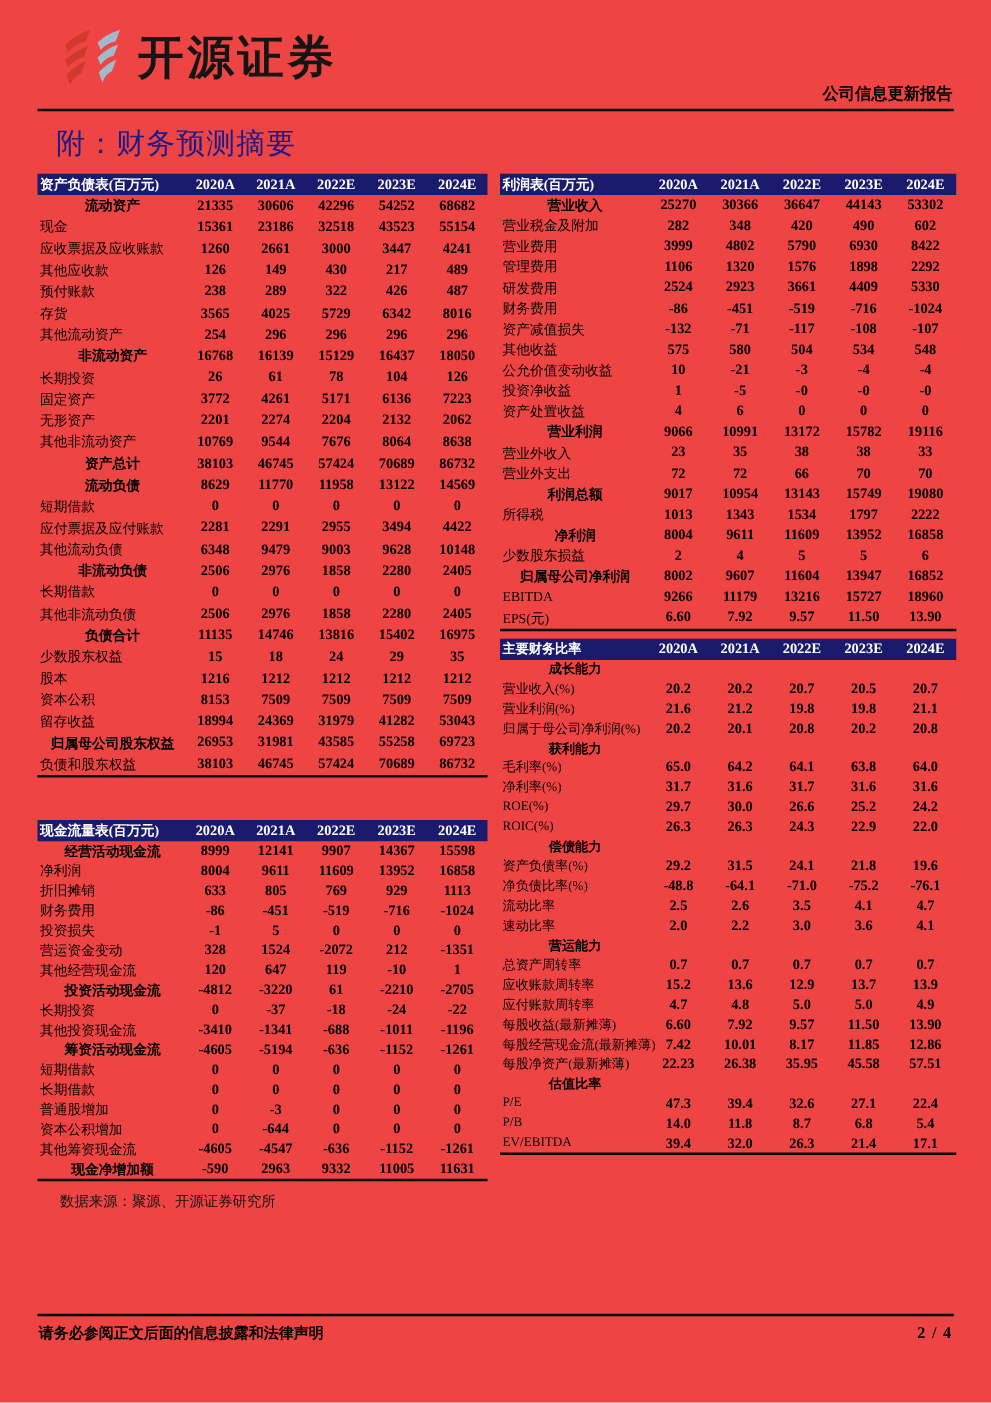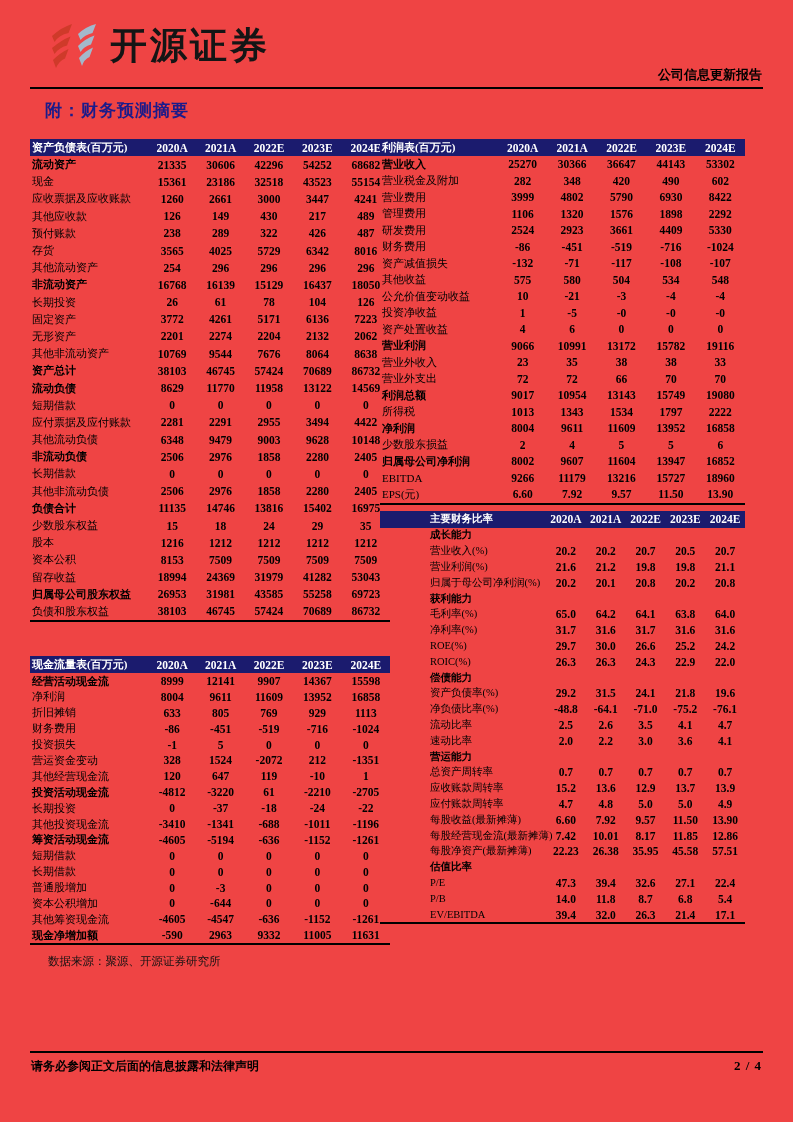--- a/index.html
+++ b/index.html
@@ -11,39 +11,39 @@
     color:#000;
   }
 
   
   .brand { position:absolute; left:46px; top:20px; display:flex; align-items:center; gap:8px; }
   .brand svg { display:block; }
   .brand-text { font-size:37px; font-weight:900; letter-spacing:3px; color:#151515;
                 font-family:"Liberation Sans","DejaVu Sans",sans-serif; }
   .report-type { position:absolute; right:31px; top:66px; font-size:13px; font-weight:700; }
   .rule-top { position:absolute; left:30px; right:30px; top:87px; height:2px; background:#000; }
-  .page-title { position:absolute; left:45px; top:99px; font-size:17px; font-weight:700; color:#1b1b8a; letter-spacing:1px; }
+  .page-title { position:absolute; left:45px; top:99px; font-size:23px; font-weight:400; color:#1b1b8a; letter-spacing:1px; }
 
   
   .col-left  { position:absolute; left:30px;  top:139px; width:360px; }
-  .col-right { position:absolute; left:380px; top:139px; width:365px; }
+  .col-right { position:absolute; left:400px; top:139px; width:365px; }
 
   .fin-table { width:100%; border-bottom:2px solid #000; }
   .t-row { display:grid; grid-template-columns:118px repeat(5,1fr); align-items:center; }
   .t-head { background:#1b1b6e; color:#fff; height:17px; }
   .t-head .t-label { font-weight:700; font-size:11px; white-space:nowrap; }
   .t-head .t-val { font-weight:700; font-size:11.5px; }
   .t-label { text-align:left; padding-left:2px; font-size:11px; white-space:nowrap; overflow:visible; }
   .t-val { text-align:center; font-size:11.5px; font-weight:700; }
-  .t-row.bold .t-label { font-weight:700; }
+  .t-row.bold .t-label { font-weight:700;text-align:center; }
 
   .t-bs  .t-row { height:17.2px; }
   .t-cf  .t-row { height:15.9px; }
   .t-is  .t-row { height:16.5px; }
-  .t-rt  .t-row { height:15.8px;padding-left:48px; }
+  .t-rt  .t-row { height:15.8px; }
   .t-bs .t-head, .t-cf .t-head, .t-is .t-head, .t-rt .t-head { height:17px; }
   .t-rt .t-label { font-size:10.5px; }
 
   .tbl-gap-cf { margin-top:34px; }
   .tbl-gap-rt { margin-top:6px; }
 
   .source-note { margin-top:9px; padding-left:18px; font-size:11.5px; color:#111; }
 
   
   .rule-bottom { position:absolute; left:30px; right:30px; top:1051px; height:2px; background:#000; }

